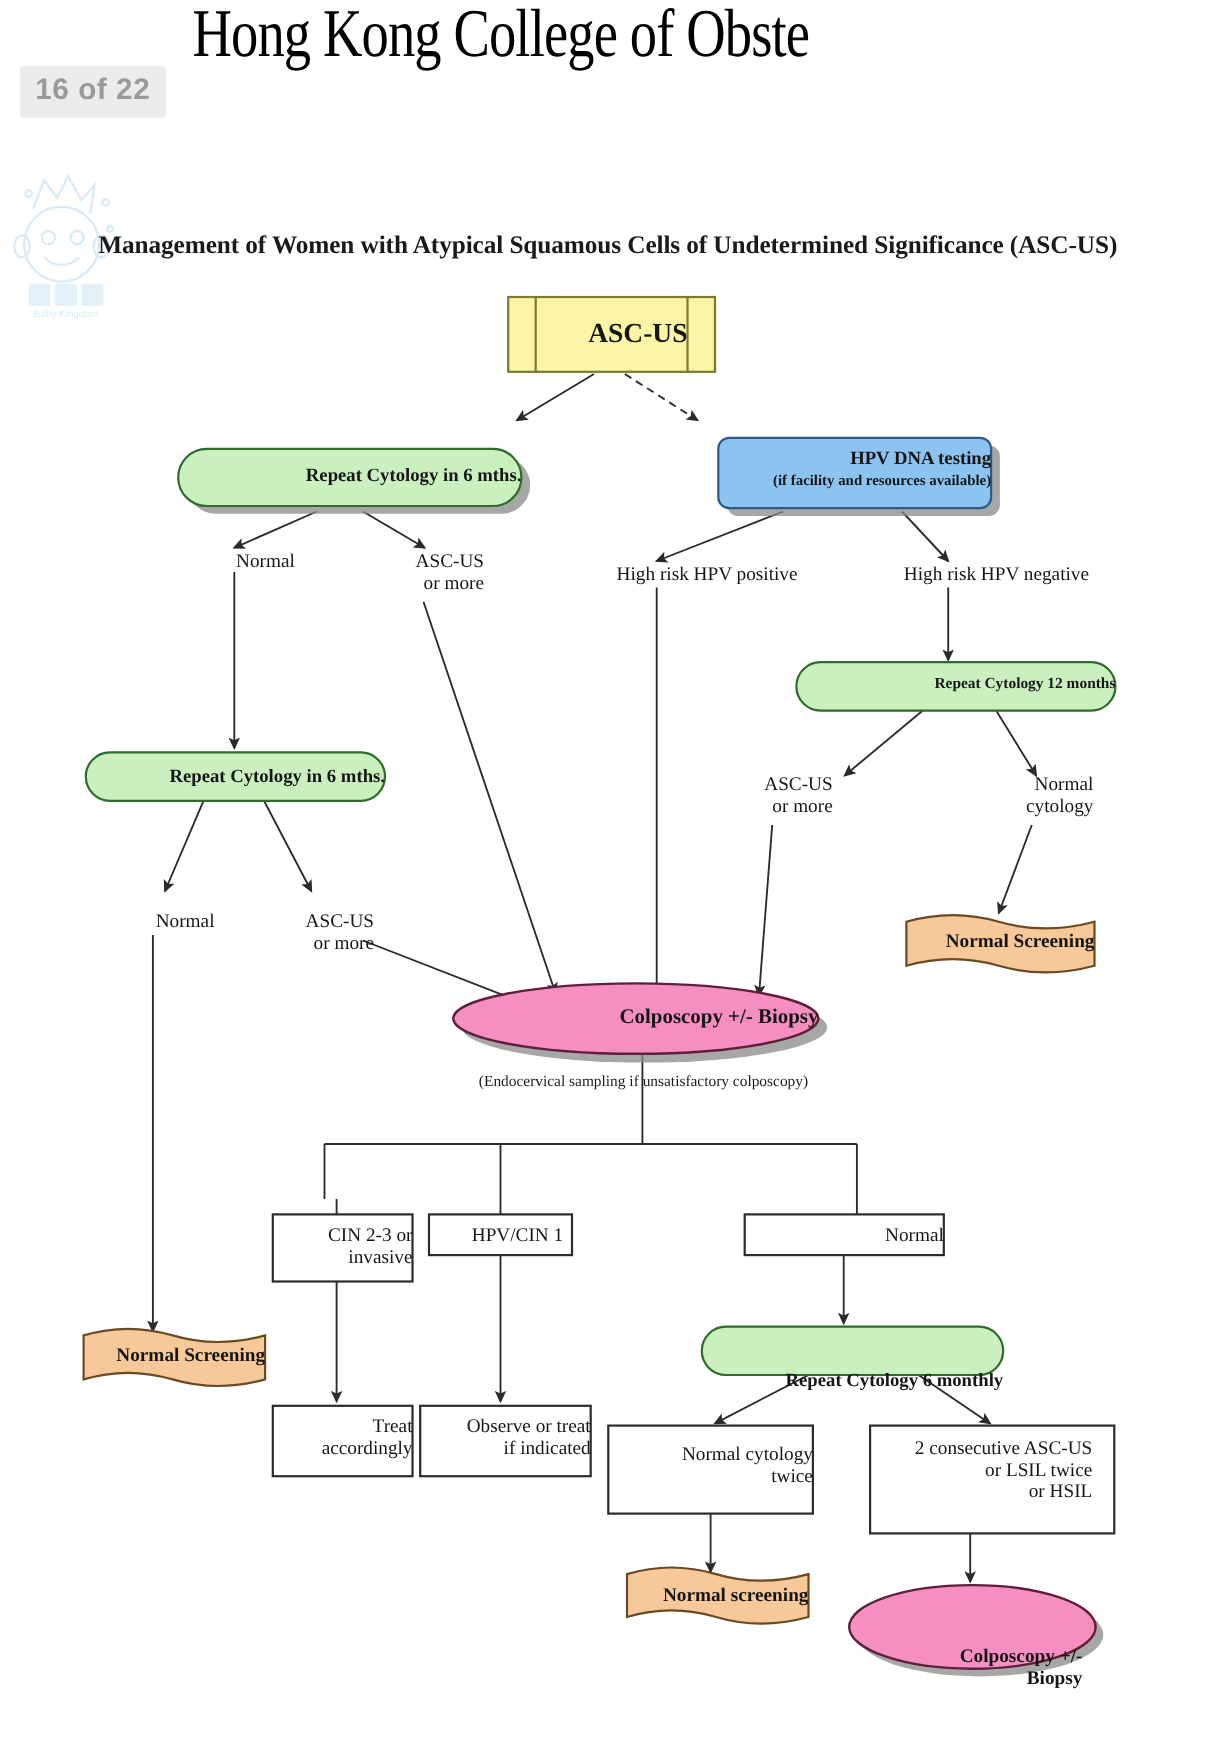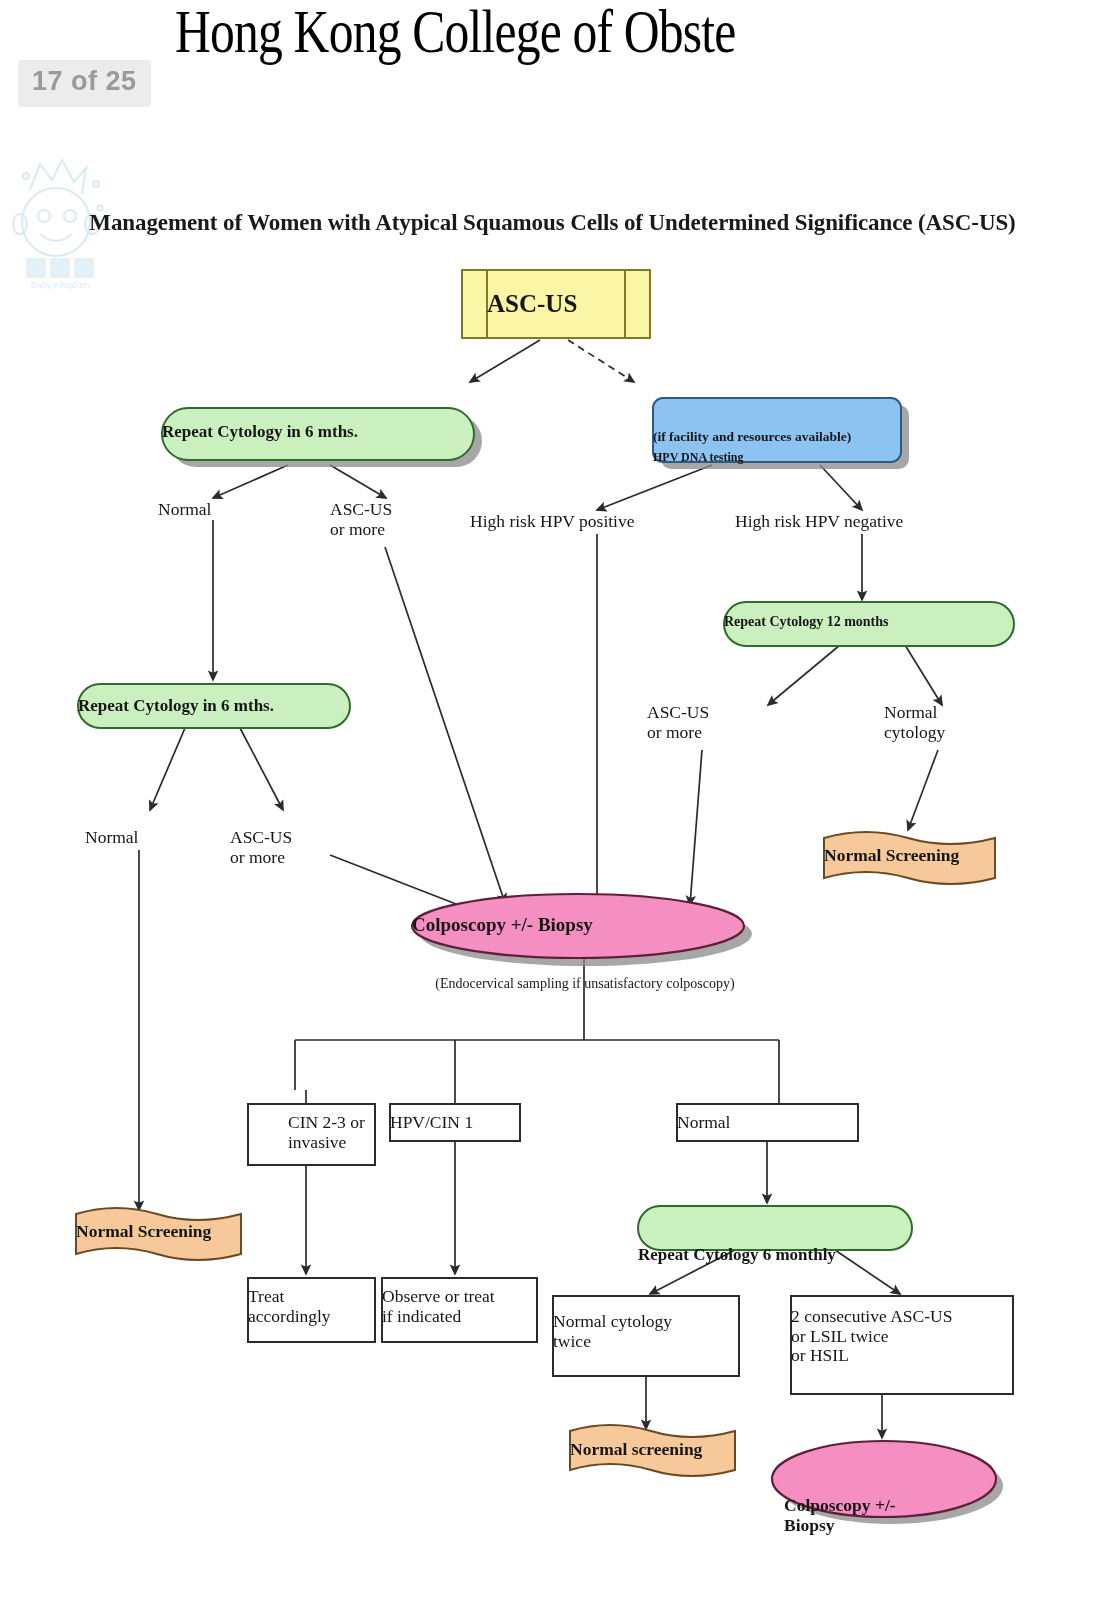--- a/index.html
+++ b/index.html
@@ -26,36 +26,36 @@
 
   
   #diagram{position:absolute; left:0; top:150px; width:1105px; height:1450px;}
   #diagram svg{position:absolute; left:0; top:0;}
   #wires{z-index:1;}
   #shapes{z-index:2;}
   #watermark{position:absolute; left:484px; top:540px; width:120px; height:140px;
              z-index:0; opacity:.55;}
 
   
-  .lbl{position:absolute; z-index:3; text-align:left;
+  .lbl{position:absolute; z-index:3; text-align:right;
        font-family:"Liberation Serif",serif; color:#161616;
        line-height:1.12; white-space:pre-line;}
   .edge-lbl{font-size:17.5px; font-weight:400;}
   .node-lbl{font-weight:700;}
   .t-chart{position:absolute; z-index:3; left:0; top:60px; width:1105px;
            text-align:center; font-weight:700; font-size:23px;
            font-family:"Liberation Serif",serif; letter-spacing:-.1px;}
   .paren{position:absolute; z-index:3; font-size:14px; text-align:center;}
   .box-lbl{font-size:17.5px; font-weight:400;}
 </style>
 </head>
 <body>
 
 <div id="doc-title">Hong Kong College of Obste</div>
-<div id="page-indicator">17 of 25</div>
+<div id="page-indicator">16 of 22</div>
 
 <div id="diagram">
 
   <div class="t-chart">Management of Women with Atypical Squamous Cells of Undetermined Significance (ASC-US)</div>
 
   <svg id="watermark" viewBox="0 0 120 140">
     <g fill="none" stroke="#bfdced" stroke-width="2.2">
       <circle cx="56" cy="72" r="34"></circle>
       <path d="M30 40 L40 14 L52 30 L62 10 L74 32 L86 18 L82 44"></path>
       <circle cx="44" cy="66" r="6"></circle>
@@ -196,34 +196,34 @@
     <g>
       <ellipse cx="891" cy="1336" rx="112" ry="38" fill="#8a8a8a" opacity=".75"></ellipse>
       <ellipse cx="884" cy="1329" rx="112" ry="38" fill="#f58fc2" stroke="#5e2038" stroke-width="2.2"></ellipse>
     </g>
   </svg>
 
   <div class="lbl node-lbl" style="left:487px;top:140px;width:138px;font-size:25px;">ASC-US</div>
 
   <div class="lbl node-lbl" style="left:162px;top:272px;width:312px;font-size:17px;">Repeat Cytology in 6 mths.</div>
 
-  <div class="lbl node-lbl" style="left:653px;top:257px;width:248px;font-size:12px;margin-top:44px;">HPV DNA testing</div>
+  <div class="lbl node-lbl" style="left:653px;top:257px;width:248px;font-size:17px;">HPV DNA testing</div>
   <div class="lbl" style="left:653px;top:279px;width:248px;font-size:13.5px;font-weight:700;">(if facility and resources available)</div>
 
   <div class="lbl node-lbl" style="left:724px;top:464px;width:290px;font-size:14px;">Repeat Cytology 12 months</div>
 
   <div class="lbl node-lbl" style="left:78px;top:546px;width:272px;font-size:17px;">Repeat Cytology in 6 mths.</div>
 
   <div class="lbl node-lbl" style="left:824px;top:696px;width:171px;font-size:17.5px;">Normal Screening</div>
 
   <div class="lbl node-lbl" style="left:412px;top:764px;width:332px;font-size:19px;">Colposcopy +/- Biopsy</div>
 
   <div class="paren" style="left:285px;top:826px;width:600px;">(Endocervical sampling if unsatisfactory colposcopy)</div>
 
-  <div class="lbl box-lbl" style="left:248px;top:963px;width:127px;padding-left:40px;">CIN 2-3 or
+  <div class="lbl box-lbl" style="left:248px;top:963px;width:127px;">CIN 2-3 or
 invasive</div>
   <div class="lbl box-lbl" style="left:390px;top:963px;width:122px;">HPV/CIN 1</div>
   <div class="lbl box-lbl" style="left:677px;top:963px;width:181px;">Normal</div>
 
   <div class="lbl node-lbl" style="left:638px;top:1068px;width:274px;font-size:17px;margin-top:27px;">Repeat Cytology 6 monthly</div>
 
   <div class="lbl node-lbl" style="left:76px;top:1072px;width:165px;font-size:17.5px;">Normal Screening</div>
 
   <div class="lbl box-lbl" style="left:248px;top:1137px;width:127px;">Treat
 accordingly</div>

